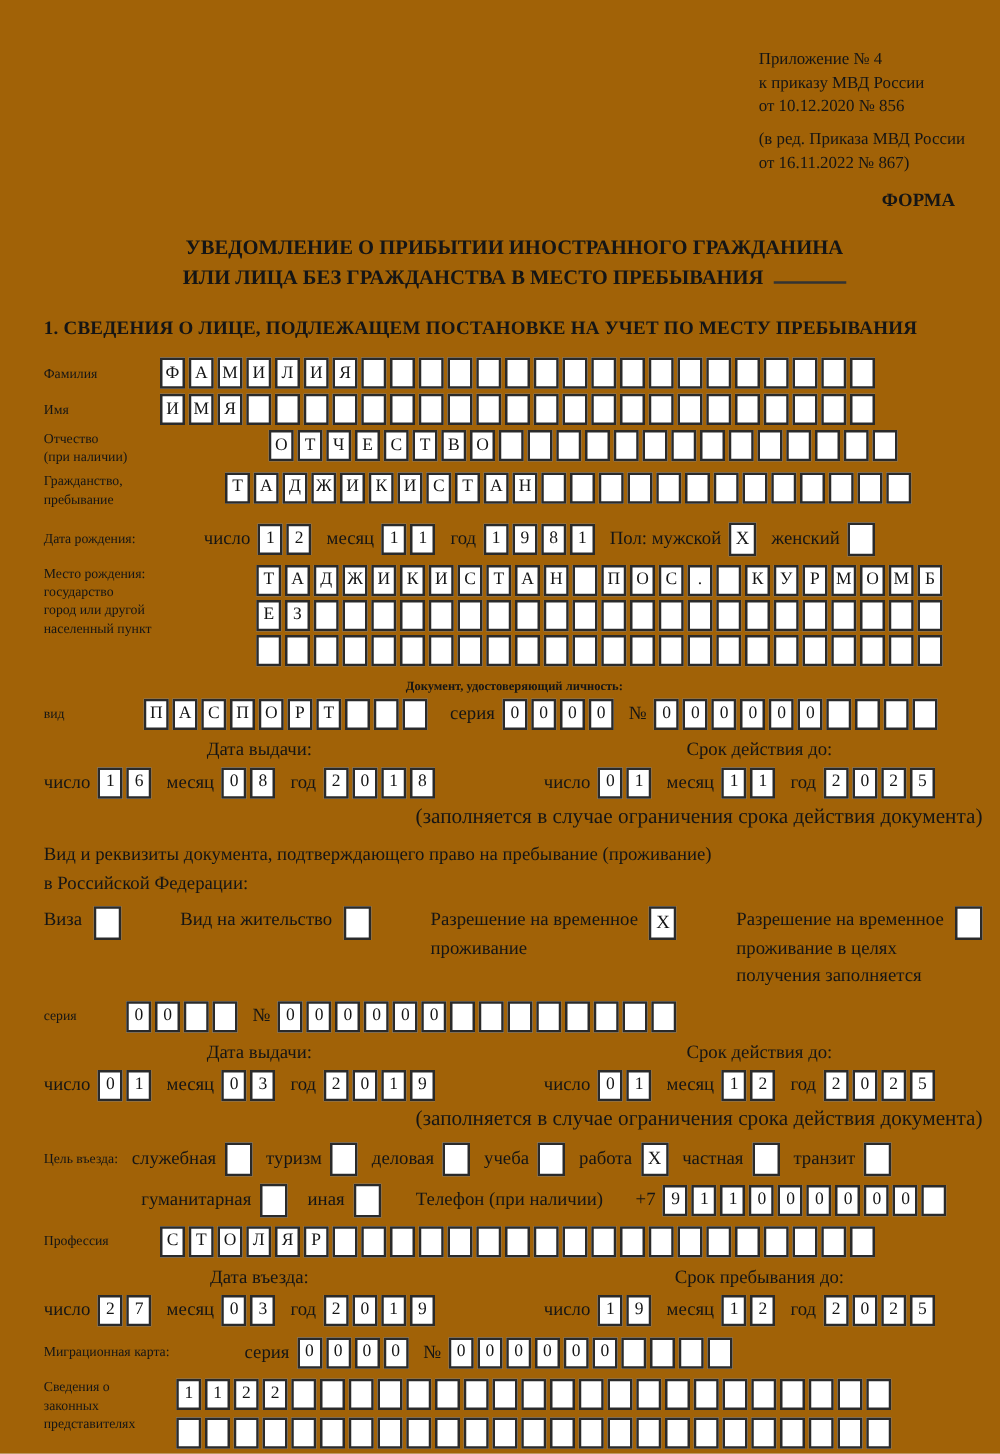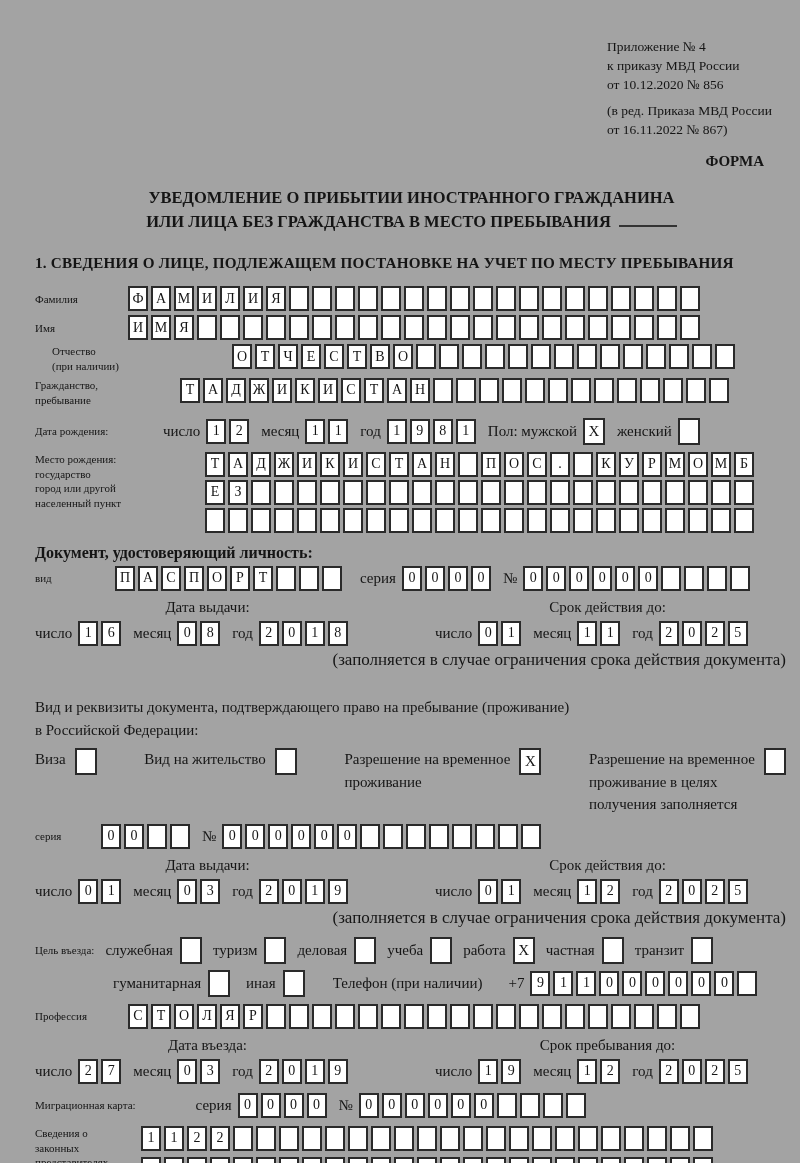--- a/index.html
+++ b/index.html
@@ -1,56 +1,56 @@
 <!DOCTYPE html>
 <html lang="ru"><head>
 <meta charset="utf-8">
 <style>
   html,body{margin:0;padding:0;background:#e8e8e8;}
   .page{
-    width:800px;height:1163px;margin:0 auto;background:#a3a3a3;color:#151515;
+    width:800px;height:1163px;margin:0 auto;background:#a16207;color:#151515;
     font-family:"Liberation Serif","DejaVu Serif",serif;
     box-sizing:border-box;padding:38px 12px 16px 35px;overflow:hidden;position:relative;
   }
   
   .annex{margin-left:572px;font-size:13.5px;line-height:1.4;white-space:nowrap;}
   .annex-amend{margin-top:7px;}
   .forma{text-align:right;padding-right:24px;font-weight:bold;font-size:15px;margin-top:14px;}
   .title{text-align:center;font-weight:bold;font-size:16.5px;margin-top:16px;line-height:1.45;}
   .blank-line{display:inline-block;width:58px;border-bottom:2px solid #333;height:14px;margin-left:8px;}
   .sec{font-weight:bold;font-size:15.2px;margin-top:20px;margin-bottom:14px;letter-spacing:.2px;}
   
   .frow{display:flex;align-items:center;margin-top:4px;}
   .frow.top{align-items:flex-start;}
   .lbl{font-size:11px;flex:none;}
-  .w93{width:93px;}  .w180{width:180px;margin-left:17px;} .w145{width:145px;} .w128{width:128px;}
+  .w93{width:93px;}  .w180{width:180px;} .w145{width:145px;} .w128{width:128px;}
   .w170{width:170px;} .w80{width:80px;} .w65{width:66px;} .w105{width:106px;}
   .cells{display:flex;gap:3px;flex:none;}
   .cell{
     width:20px;height:25px;border:2px solid #2a2a2a;box-sizing:border-box;flex:none;
     display:flex;align-items:center;justify-content:center;font-size:14px;background:#fff;
   }
   .box{
     width:22px;height:27px;border:2px solid #2a2a2a;box-sizing:border-box;flex:none;
     display:flex;align-items:center;justify-content:center;font-size:15px;background:#fff;
   }
   .stack>div{line-height:1.35;}
   .mrows .cells{margin-bottom:3px;}
-  .center-bold{font-weight:bold;text-align:left;font-size:16px;margin-top:8px;}
+  .center-bold{font-weight:bold;text-align:center;font-size:10px;margin-top:8px;}
   .inline-lbl{font-size:15px;margin:0 6px 0 12px;flex:none;}
   .inline-lbl.first{margin-left:0;}
   
   .dates{display:flex;margin-top:8px;}
   .dgroup{width:345px;flex:none;}
   .dgroup.g2{margin-left:55px;}
   .dhead{text-align:center;font-size:15px;margin-bottom:5px;}
   .drow{display:flex;align-items:center;}
   .note{font-size:17px;text-align:right;margin-top:4px;padding-right:2px;}
   
-  .intro{font-size:15px;margin-top:26px;line-height:1.55;}
+  .intro{font-size:15px;margin-top:10px;line-height:1.55;}
   .opts{display:flex;align-items:flex-start;margin-top:6px;justify-content:space-between;padding-right:2px;}
   .opt{display:flex;align-items:flex-start;gap:9px;}
   .opt .olabel{font-size:15px;line-height:1.5;}
   .opt .olabel.center{text-align:left;}
   
   .pitem{display:flex;align-items:center;gap:7px;margin-left:11px;flex:none;}
   .pitem .plbl{font-size:15px;}
 </style>
 </head>
 <body>

